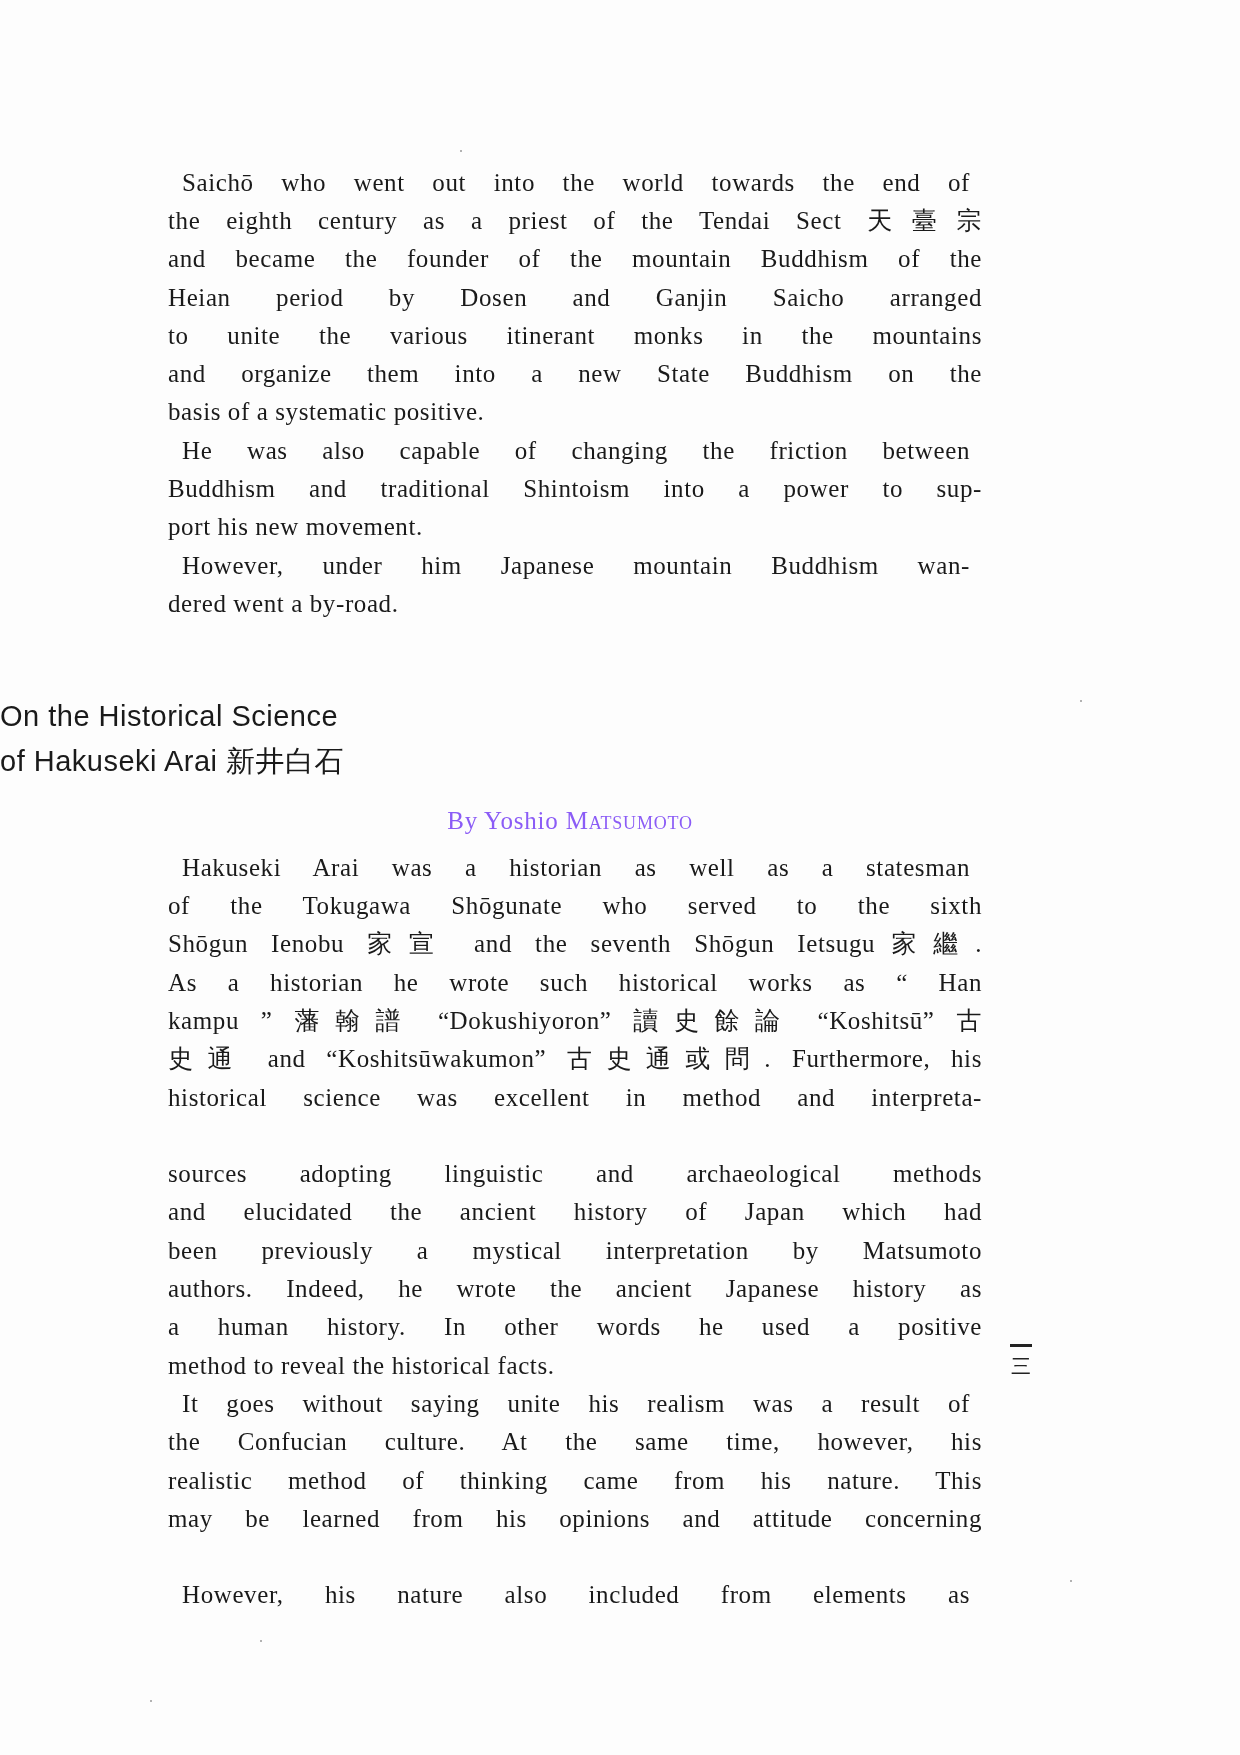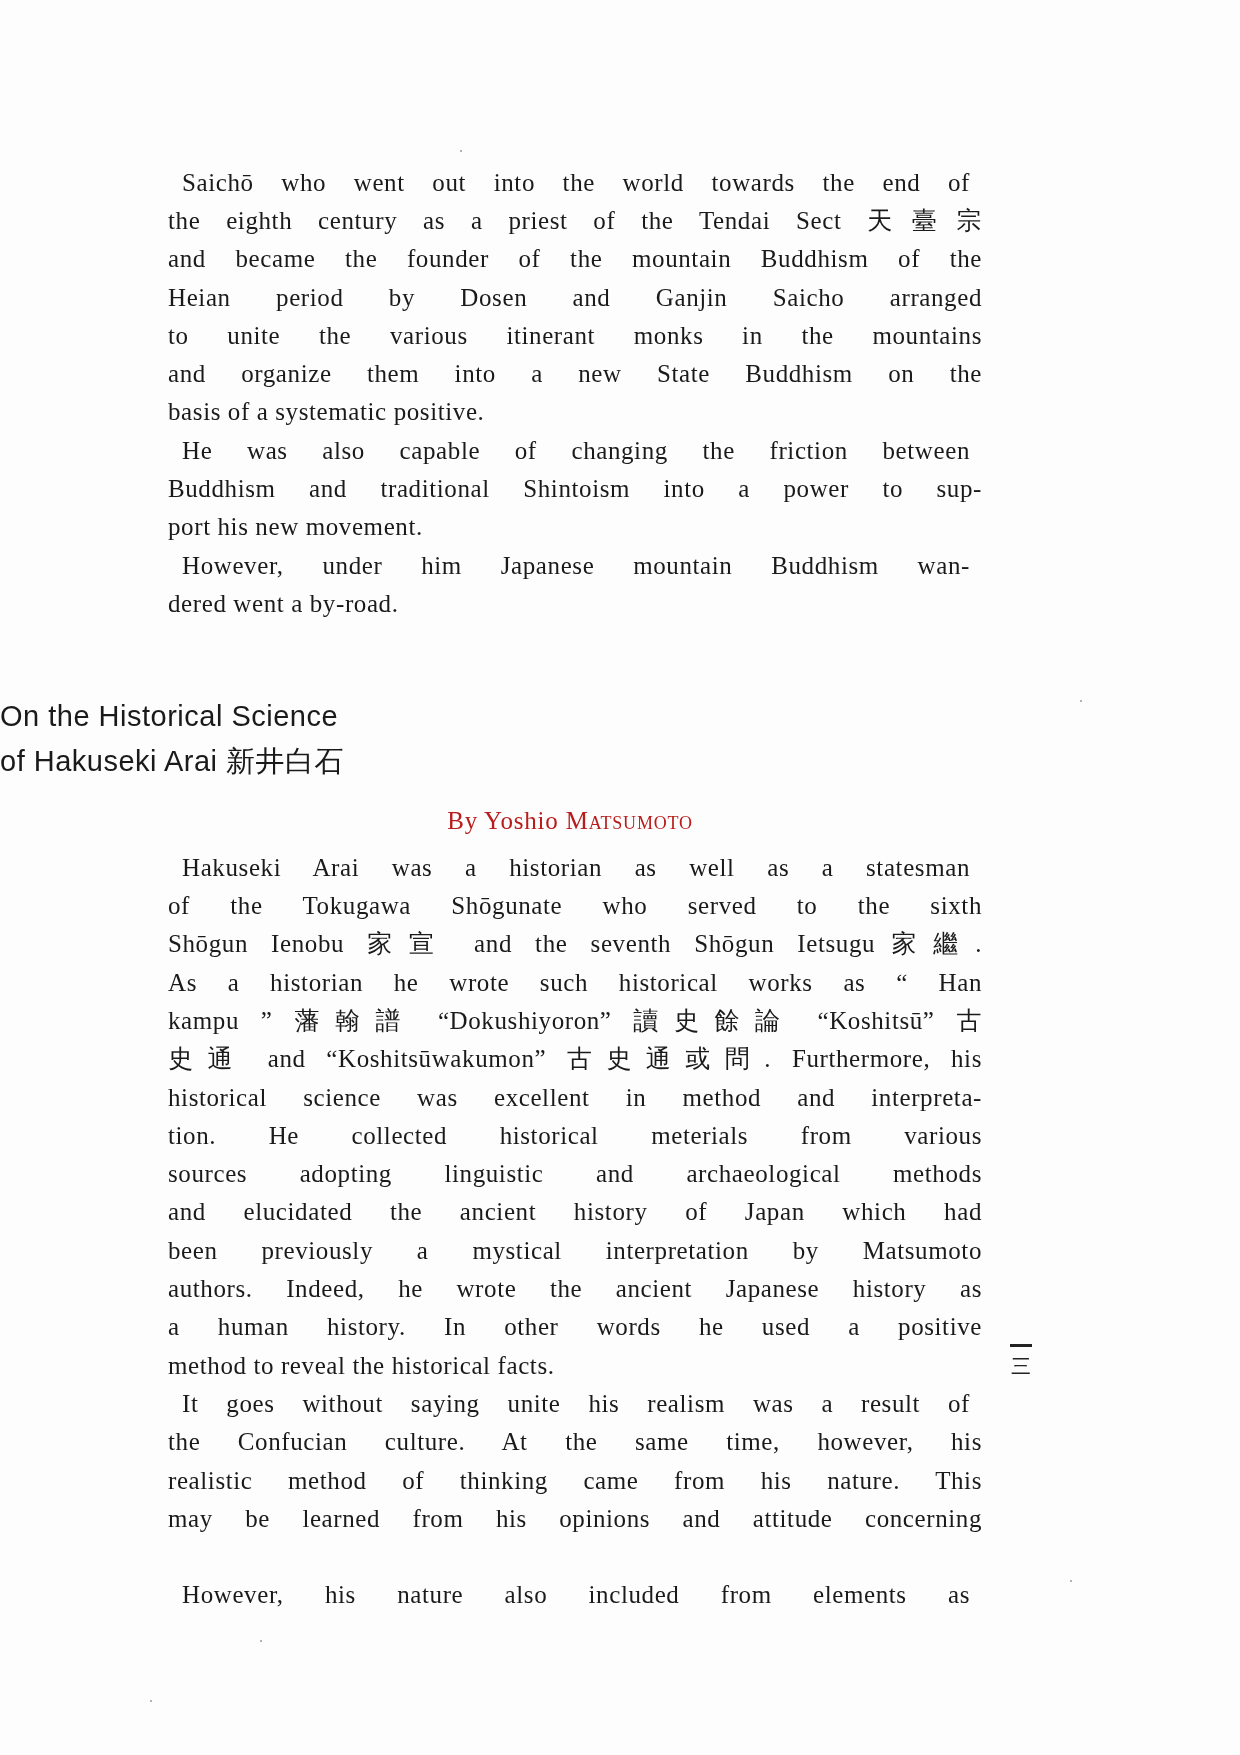--- a/index.html
+++ b/index.html
@@ -29,21 +29,21 @@
     color: #1a1a1a;
     letter-spacing: 0.5px;
   }
   .byline {
     position: absolute;
     left: 0; width: 1140px;
     text-align: center;
     font-family: "Liberation Serif", "DejaVu Serif", serif;
     font-size: 25px;
     line-height: 30px;
-    color: #b91c1c;
+    color: #8b5cf6;
     letter-spacing: 0.8px;
   }
   .smallcaps { font-variant: small-caps; }
   .page-number {
     position: absolute;
     left: 1008px;
     top: 1340px;
     width: 26px;
     font-family: "DejaVu Sans", sans-serif;
     font-size: 20px;
@@ -81,21 +81,20 @@
     <span>By Yoshio </span><span class="smallcaps">Matsumoto</span>
   </div>
 
   <div class="line indent" style="top:853px">Hakuseki Arai was a historian as well as a statesman</div>
   <div class="line" style="top:891px">of the Tokugawa Shōgunate who served to the sixth</div>
   <div class="line" style="top:929px">Shōgun Ienobu 家宣 and the seventh Shōgun Ietsugu家繼.</div>
   <div class="line" style="top:968px">As a historian he wrote such historical works as “ Han</div>
   <div class="line" style="top:1006px">kampu ” 藩翰譜 “Dokushiyoron” 讀史餘論 “Koshitsū” 古</div>
   <div class="line" style="top:1044px">史通 and “Koshitsūwakumon” 古史通或問. Furthermore, his</div>
   <div class="line" style="top:1083px">historical science was excellent in method and interpreta-</div>
-  <div class="line" style="top:1121px">tion. He collected historical meterials from various</div>
   <div class="line" style="top:1159px">sources adopting linguistic and archaeological methods</div>
   <div class="line" style="top:1197px">and elucidated the ancient history of Japan which had</div>
   <div class="line" style="top:1236px">been previously a mystical interpretation by Matsumoto</div>
   <div class="line" style="top:1274px">authors. Indeed, he wrote the ancient Japanese history as</div>
   <div class="line" style="top:1312px">a human history. In other words he used a positive</div>
   <div class="line last" style="top:1351px">method to reveal the historical facts.</div>
 
   <div class="line indent" style="top:1389px">It goes without saying unite his realism was a result of</div>
   <div class="line" style="top:1427px">the Confucian culture. At the same time, however, his</div>
   <div class="line" style="top:1466px">realistic method of thinking came from his nature. This</div>

